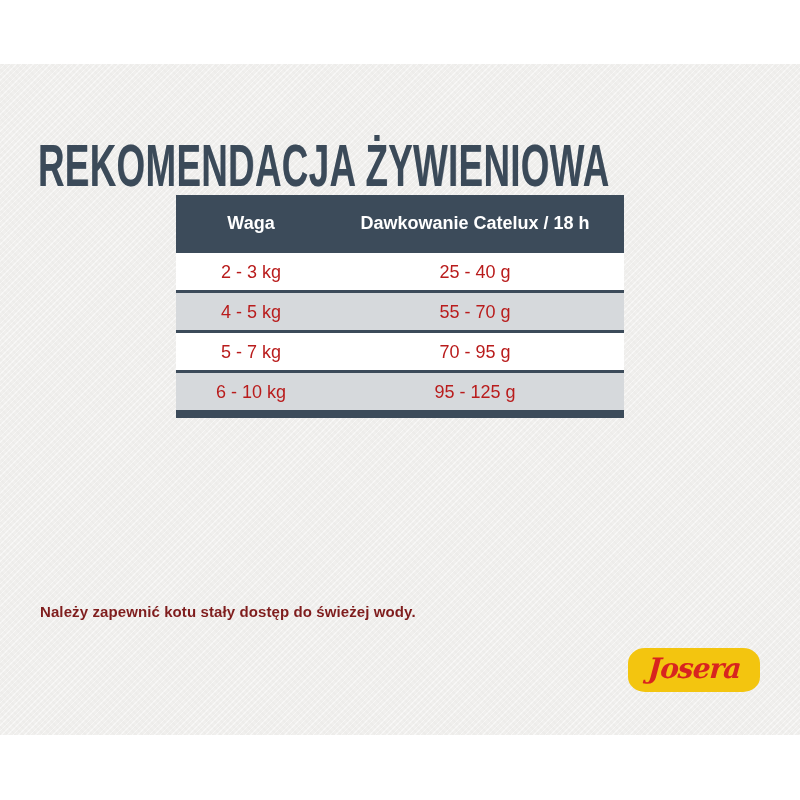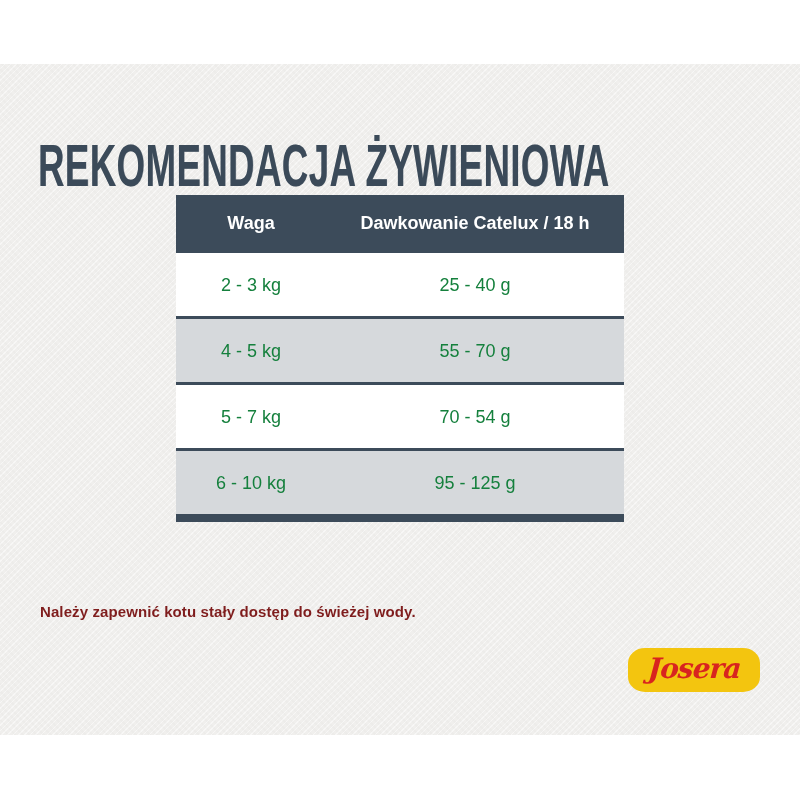--- a/index.html
+++ b/index.html
@@ -23,21 +23,21 @@
     transform:scale(0.68,1.08);transform-origin:0 0;
     letter-spacing:0.5px;
     text-shadow:0.5px 0.5px 0 rgba(59,74,89,0.35);
   }
   .feed-table{
     position:absolute;left:176px;top:195px;width:448px;
     background:#3c4b5a;padding-bottom:8px;
   }
   .t-row{display:flex;align-items:stretch;}
   .t-head{height:55px;background:#3c4b5a;color:#ffffff;font-weight:bold;}
-  .t-body-row{height:63px;margin-top:3px;color:#15803d;}
+  .t-body-row{height:37px;margin-top:3px;color:#b91c1c;}
   .t-body-row:nth-child(odd){background:#d6d9dc;}
   .t-body-row:nth-child(even){background:#ffffff;}
   .t-head .cell{color:#ffffff;}
   .cell{
     display:flex;align-items:center;justify-content:center;
     font-size:18px;line-height:1;
   }
   .cell.c1{width:150px;}
   .cell.c2{flex:1;}
   .note{
@@ -74,21 +74,21 @@
   <div class="t-row t-body-row">
     <div class="cell c1">2 - 3 kg</div>
     <div class="cell c2">25 - 40 g</div>
   </div>
   <div class="t-row t-body-row">
     <div class="cell c1">4 - 5 kg</div>
     <div class="cell c2">55 - 70 g</div>
   </div>
   <div class="t-row t-body-row">
     <div class="cell c1">5 - 7 kg</div>
-    <div class="cell c2">70 - 54 g</div>
+    <div class="cell c2">70 - 95 g</div>
   </div>
   <div class="t-row t-body-row">
     <div class="cell c1">6 - 10 kg</div>
     <div class="cell c2">95 - 125 g</div>
   </div>
 </div>
 
 <div class="note">Należy zapewnić kotu stały dostęp do świeżej wody.</div>
 
 <div class="logo">

